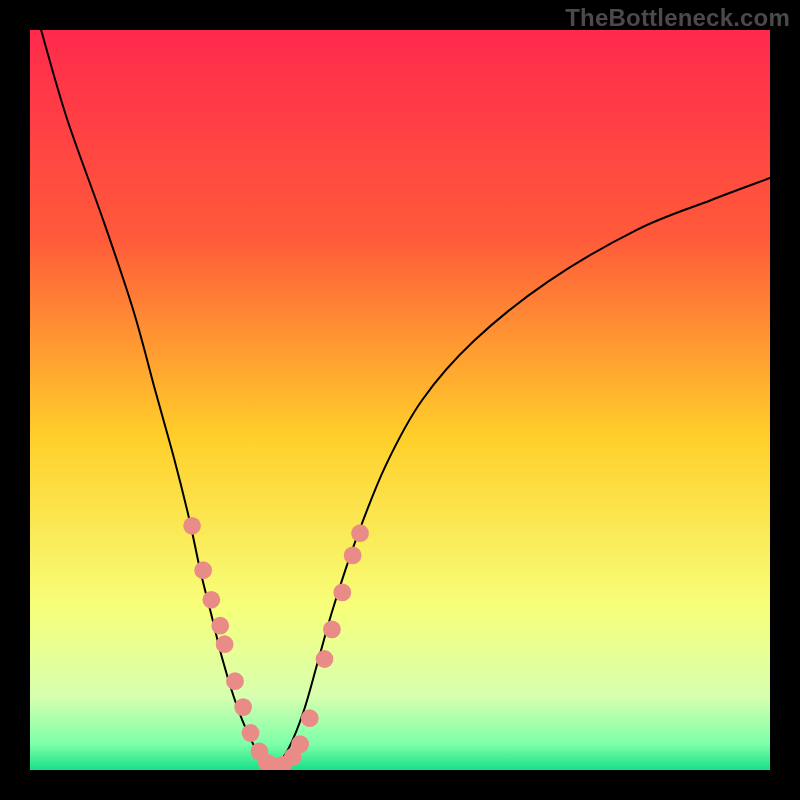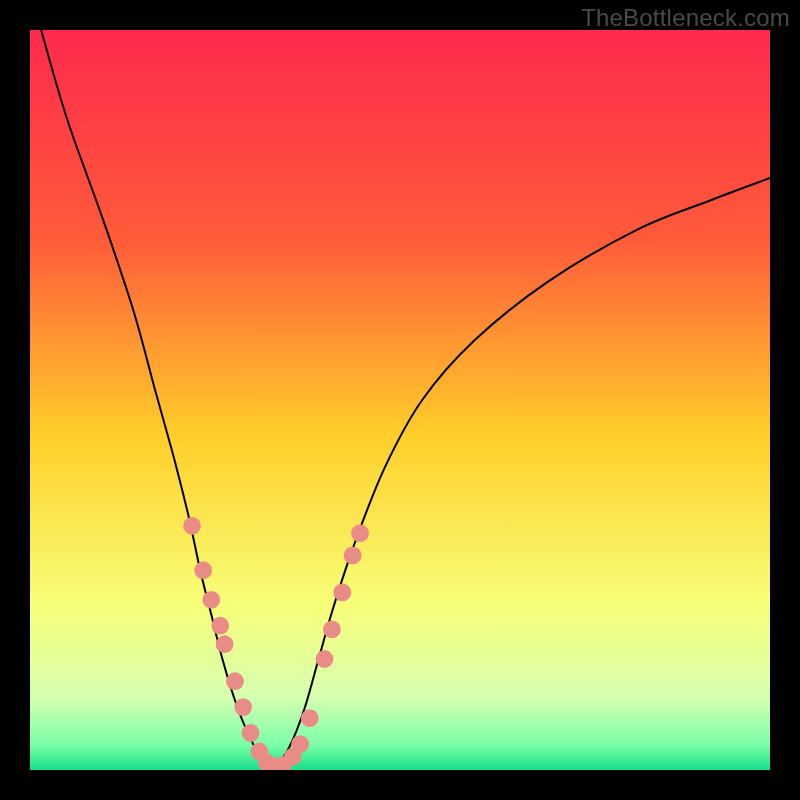--- a/index.html
+++ b/index.html
@@ -25,21 +25,21 @@
     top: 30px;
     width: 740px;
     height: 740px;
   }
   .watermark {
     position: absolute;
     top: 4px;
     right: 10px;
     color: #4a4a4a;
     font-size: 24px;
-    font-weight: 400;
+    font-weight: 700;
     letter-spacing: 0.2px;
     user-select: none;
   }
   svg { display:block; }
 </style>
 </head>
 <body>
 
 <div class="frame">
   <div class="plot">

